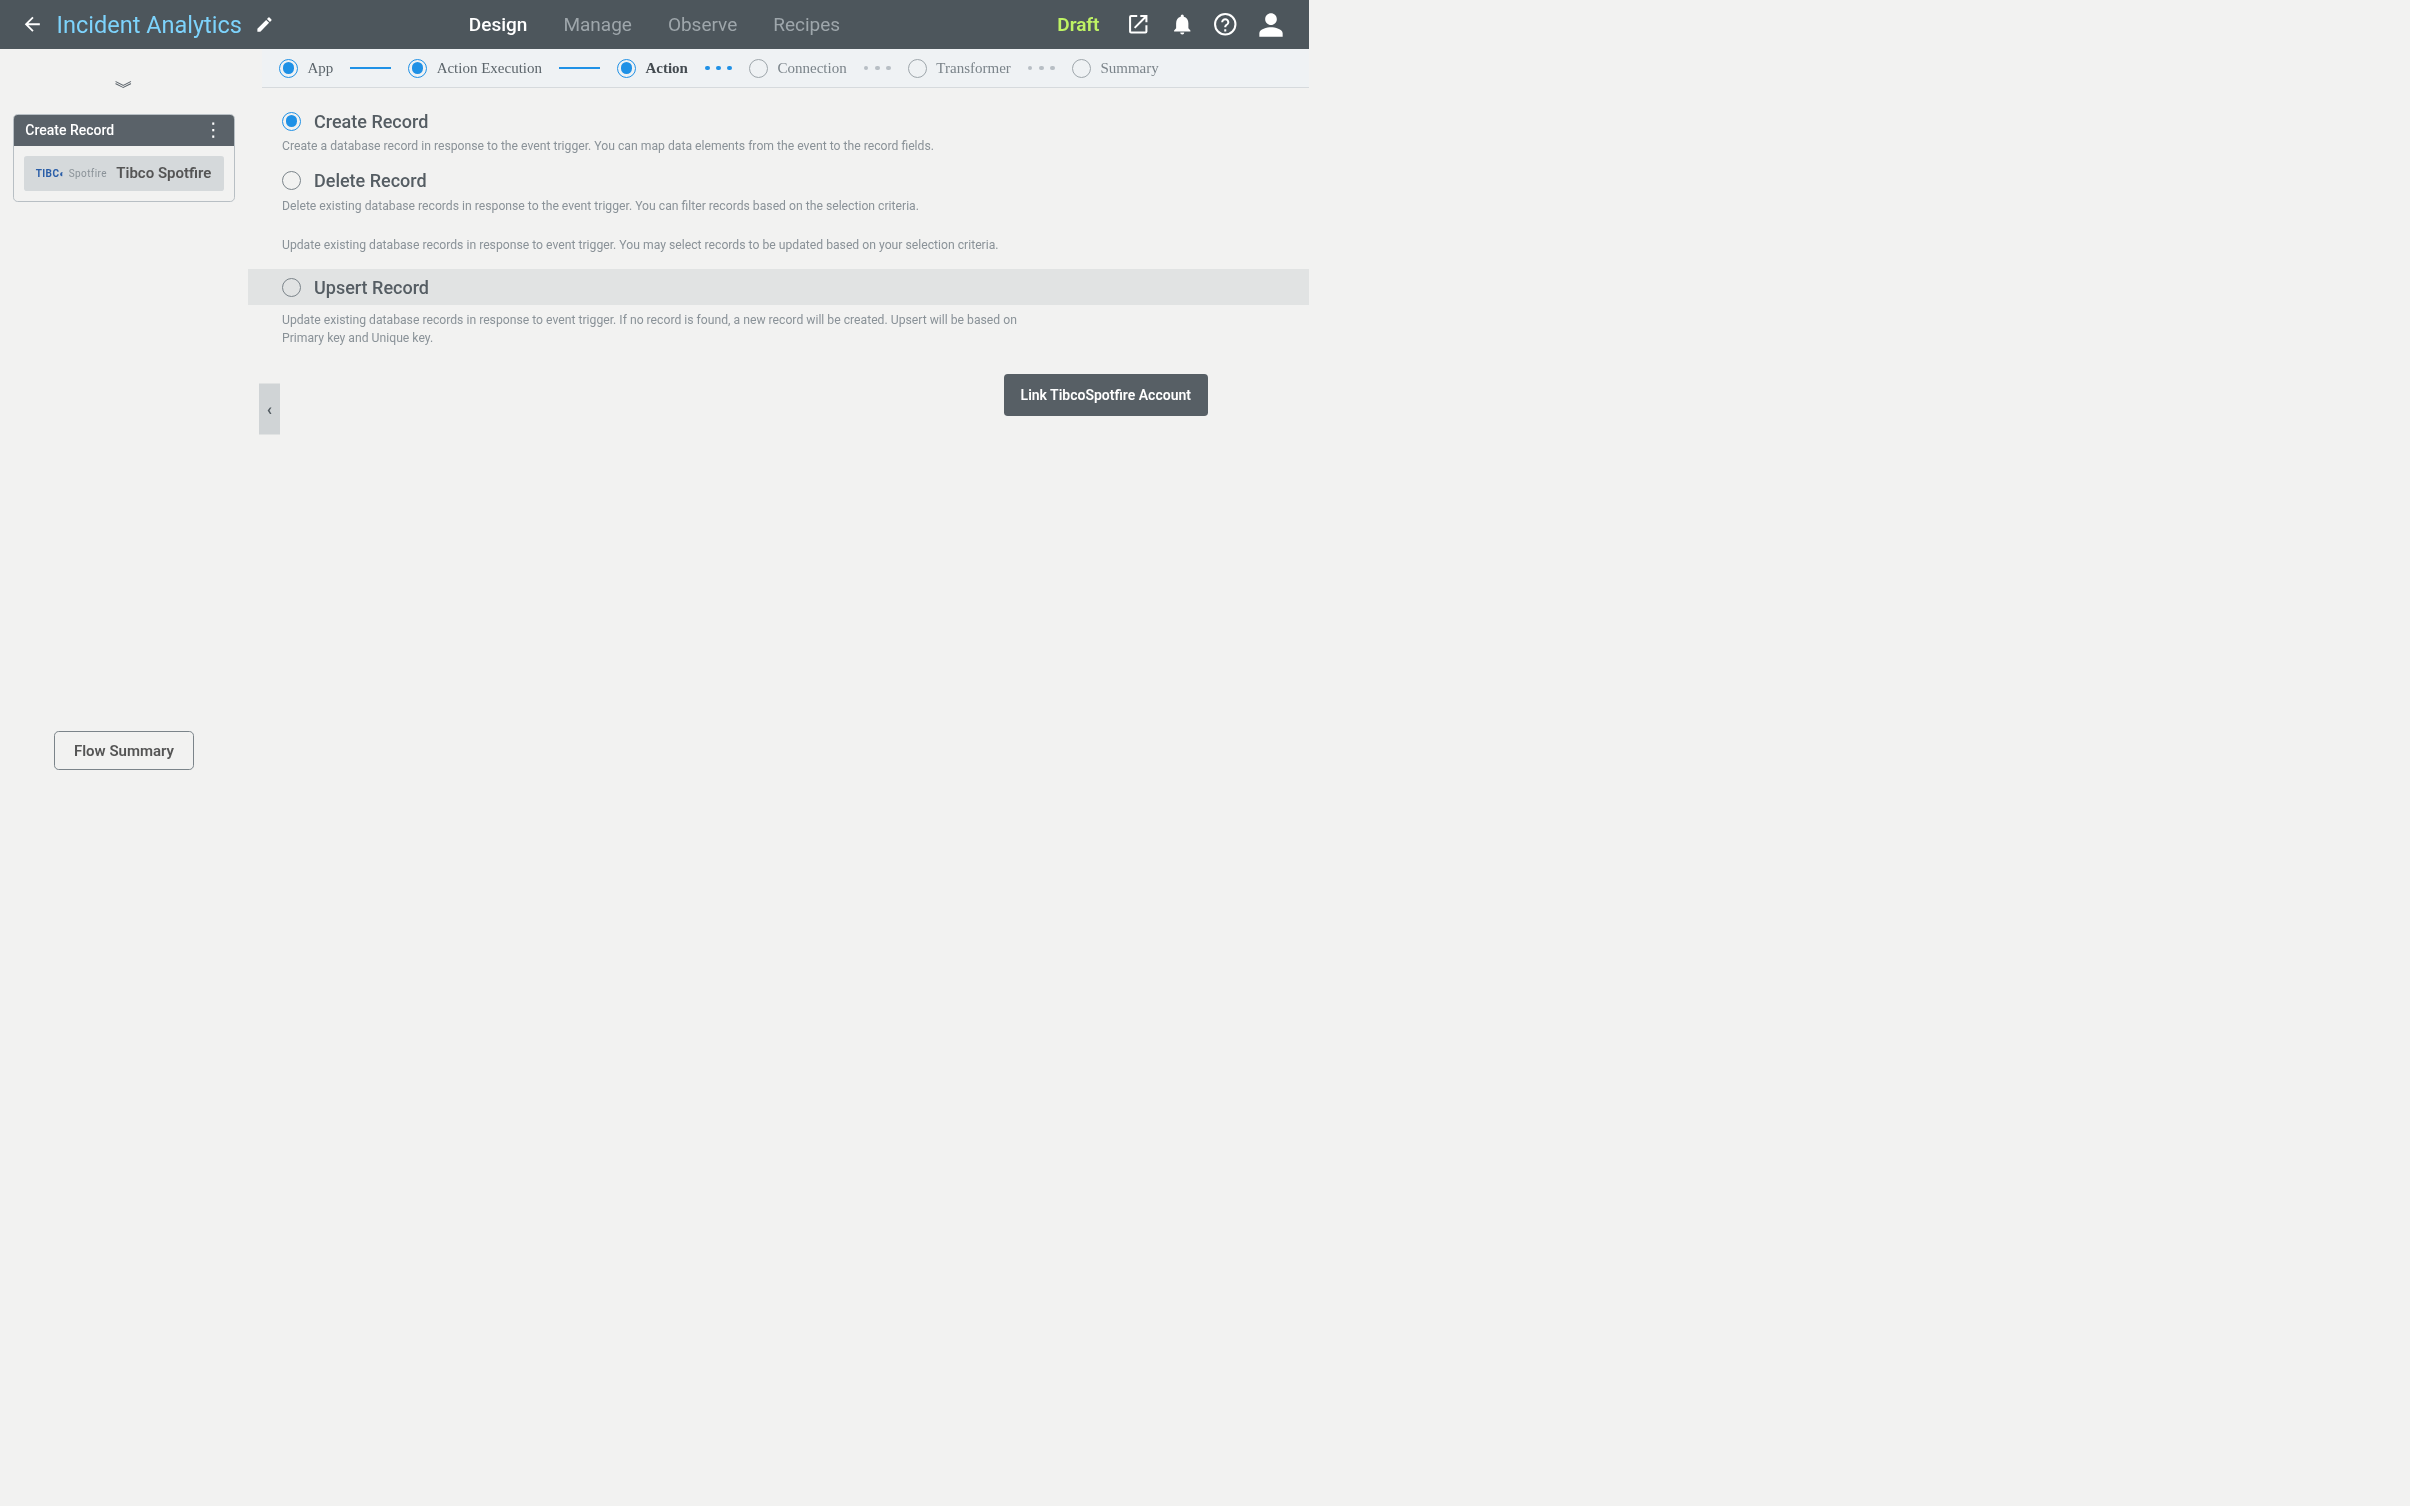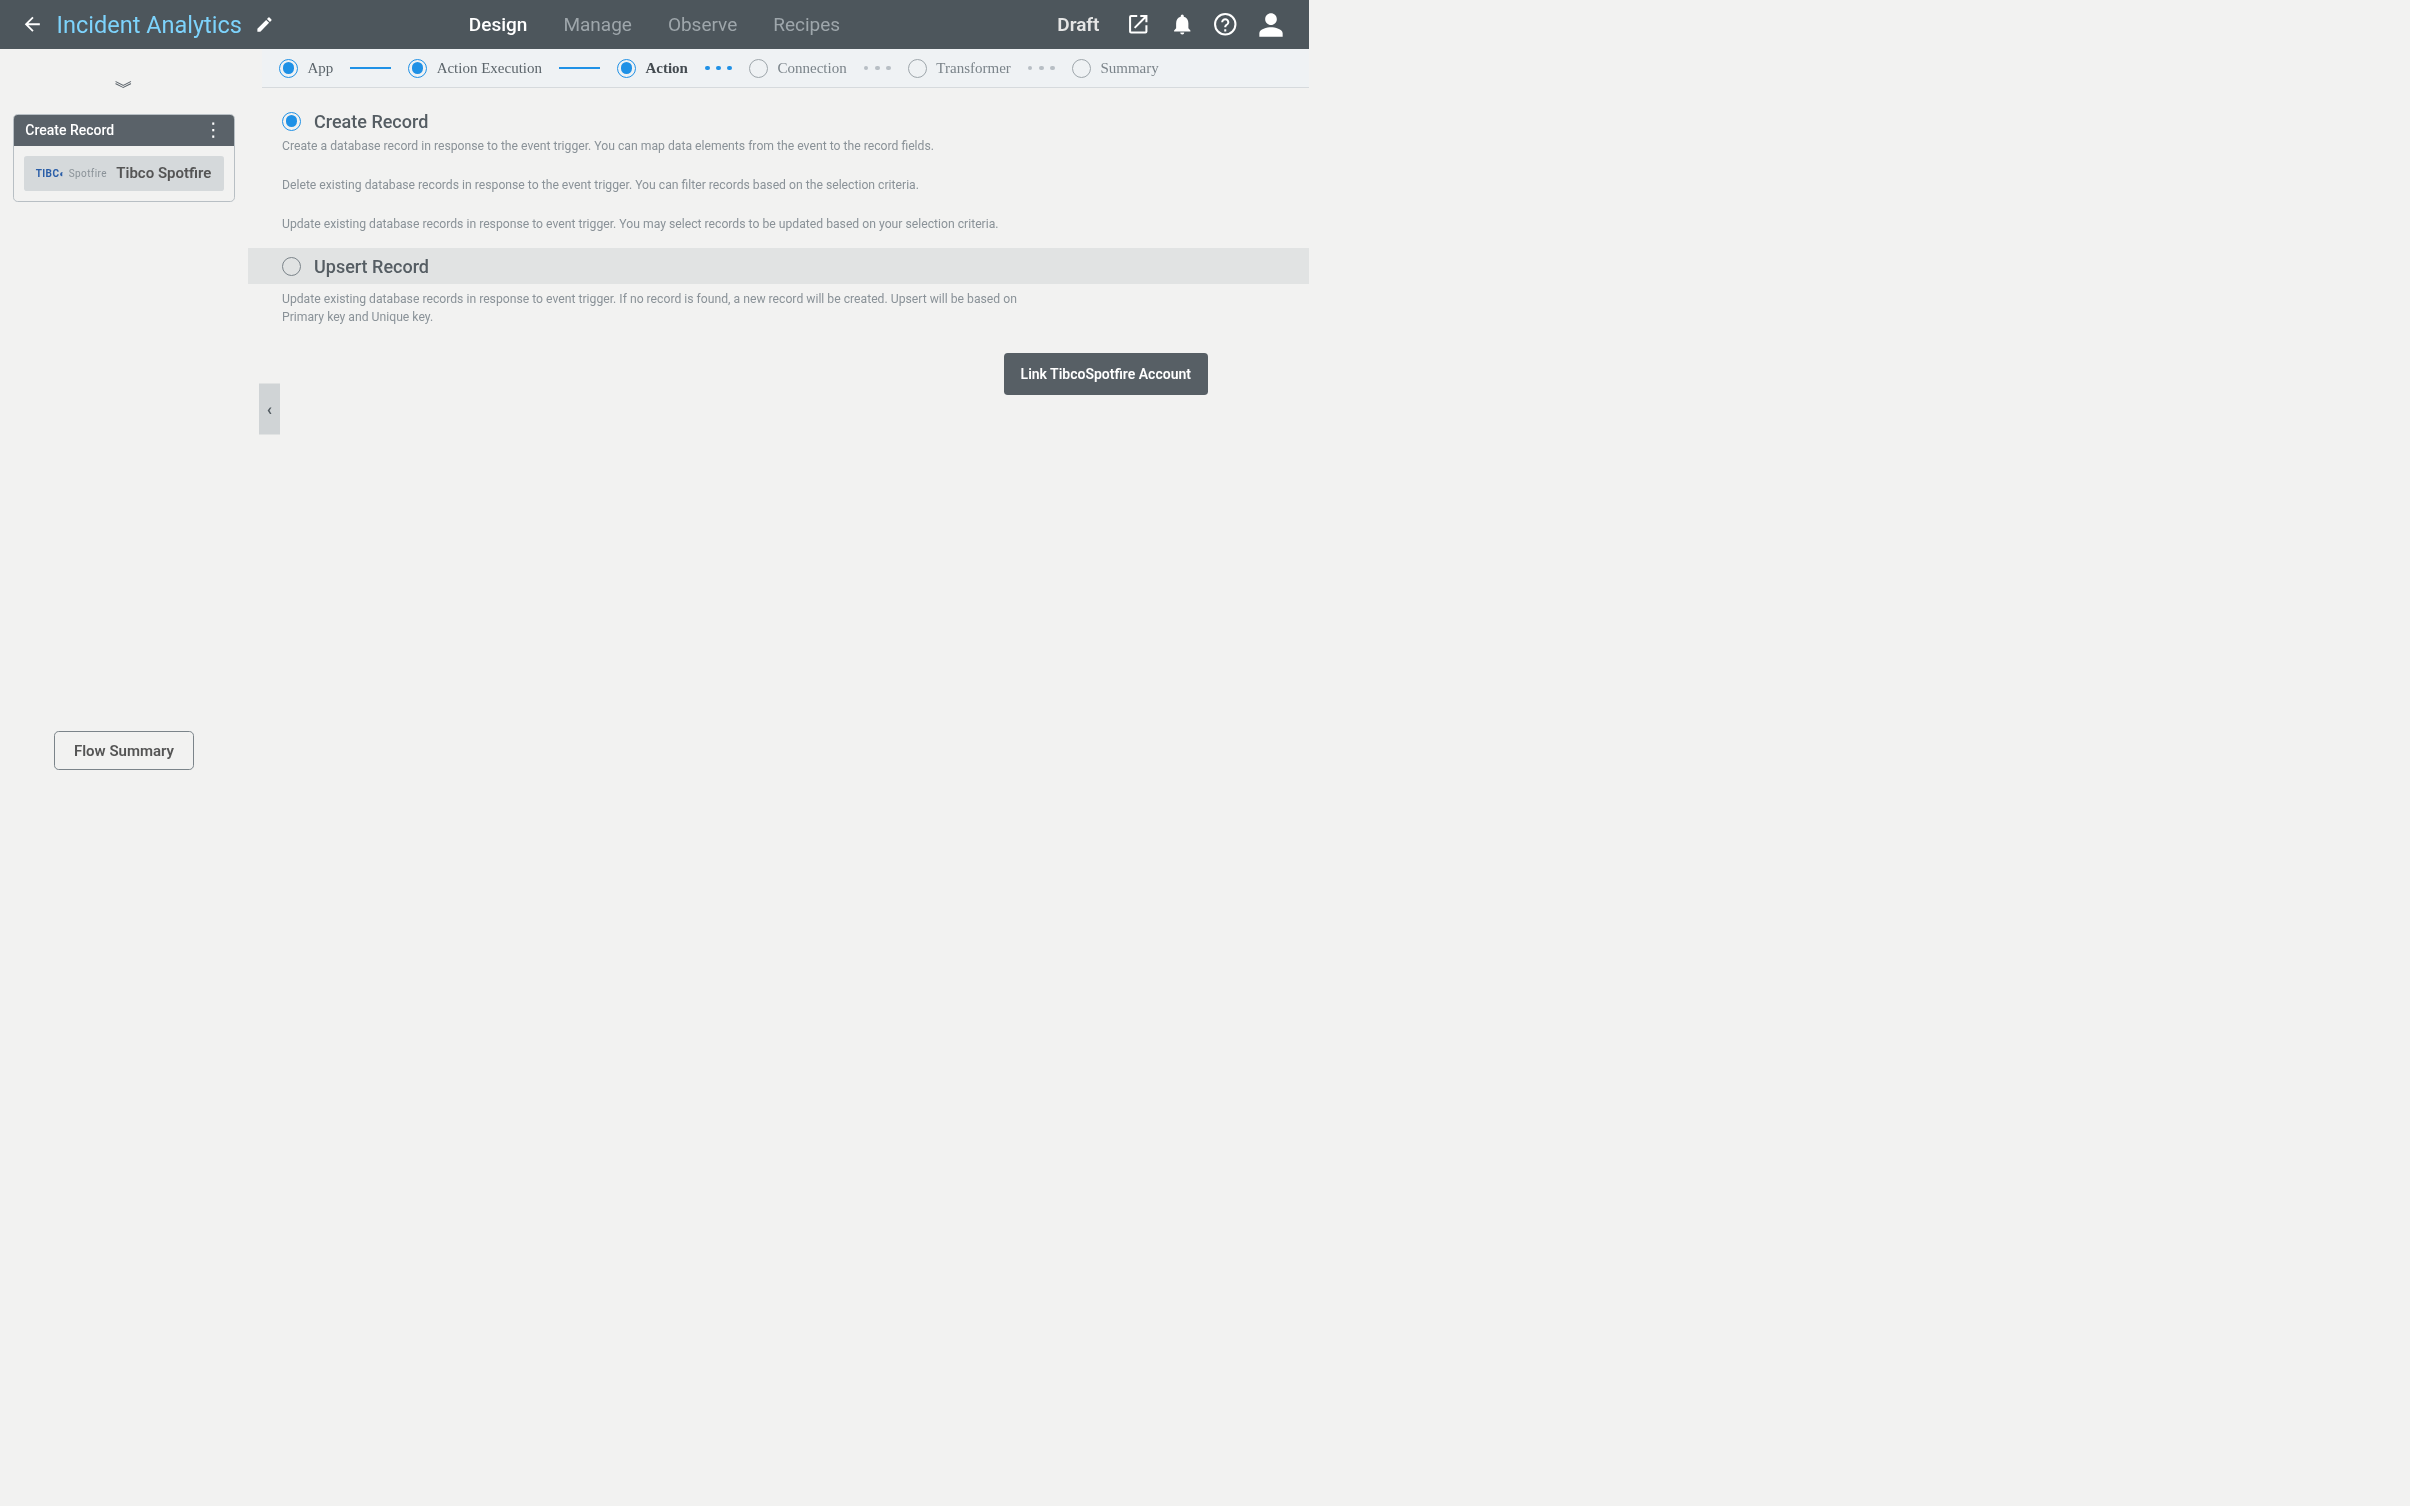--- a/index.html
+++ b/index.html
@@ -20,21 +20,21 @@
   body{background:var(--bg-body);color:var(--text-dark);width:1309px;height:817px;overflow:hidden;position:relative;}
   
   .header{background:var(--bg-header);height:49px;display:flex;align-items:center;color:#fff;position:relative;}
   .hdr-left{display:flex;align-items:center;gap:13px;padding-left:21px;}
   .title{font-size:23.5px;font-weight:400;color:#7dd3fc;}
   .tabs{position:absolute;left:50%;transform:translateX(-50%);display:flex;gap:36px;height:100%;align-items:center;}
   .tab{font-size:19px;color:var(--grey-400);cursor:pointer;position:relative;height:100%;display:flex;align-items:center;}
   .tab.active{color:#fff;font-weight:500;}
   .tab.active::after{content:"";position:absolute;bottom:-7.5px;left:50%;transform:translateX(-50%);width:0;height:0;border-left:7.5px solid transparent;border-right:7.5px solid transparent;border-bottom:7.5px solid var(--breadcrumb-bg);}
   .hdr-right{margin-left:auto;display:flex;align-items:center;gap:19px;padding-right:24.5px;}
-  .status{font-size:19px;font-weight:600;color:#e5e5e5;margin-right:7.5px;}
+  .status{font-size:19px;font-weight:600;color:#bef264;margin-right:7.5px;}
   .hdr-ico{width:24.5px;height:24.5px;fill:#fff;cursor:pointer;}
   
   .workspace{display:flex;height:calc(100% - 49px);}
   .sidebar{width:248px;flex-shrink:0;padding:13px 13px 0;position:relative;display:flex;flex-direction:column;}
   .node{border:0.9px solid var(--grey-300);border-radius:4.7px;background:#f2f2f1;overflow:hidden;}
   .node-hdr{background:var(--grey-700);color:#fff;font-size:14px;font-weight:500;padding:7.5px 11.3px;display:flex;align-items:center;justify-content:space-between;}
   .node-body{padding:10.4px;}
   .app-chip{display:flex;align-items:center;gap:11.3px;font-size:14px;font-weight:600;color:#555;}
   .app-ico{width:26px;height:26px;border-radius:2.8px;display:flex;align-items:center;justify-content:center;font-size:10.4px;color:#fff;}
   .app-ico.snow{background:#2c3b33;}
@@ -200,20 +200,24 @@
 
         <div class="action-item">
           <div class="action-head">
             <div class="radio on"></div>
             <div class="action-title">Create Record</div>
           </div>
           <div class="action-desc">Create a database record in response to the event trigger. You can map data elements from the event to the record fields.</div>
         </div>
 
         <div class="action-item">
+          <div class="action-head">
+            <div class="radio"></div>
+            <div class="action-title">Delete Record</div>
+          </div>
           <div class="action-desc">Delete existing database records in response to the event trigger. You can filter records based on the selection criteria.</div>
         </div>
 
         <div class="action-item">
           <div class="action-desc">Update existing database records in response to event trigger. You may select records to be updated based on your selection criteria.</div>
         </div>
 
         <div class="action-item">
           <div class="highlight" style="background:#e1e3e3;margin-left:-34px;margin-right:-26px;padding:7.5px 26px 7.5px 34px;">
             <div class="action-head">

